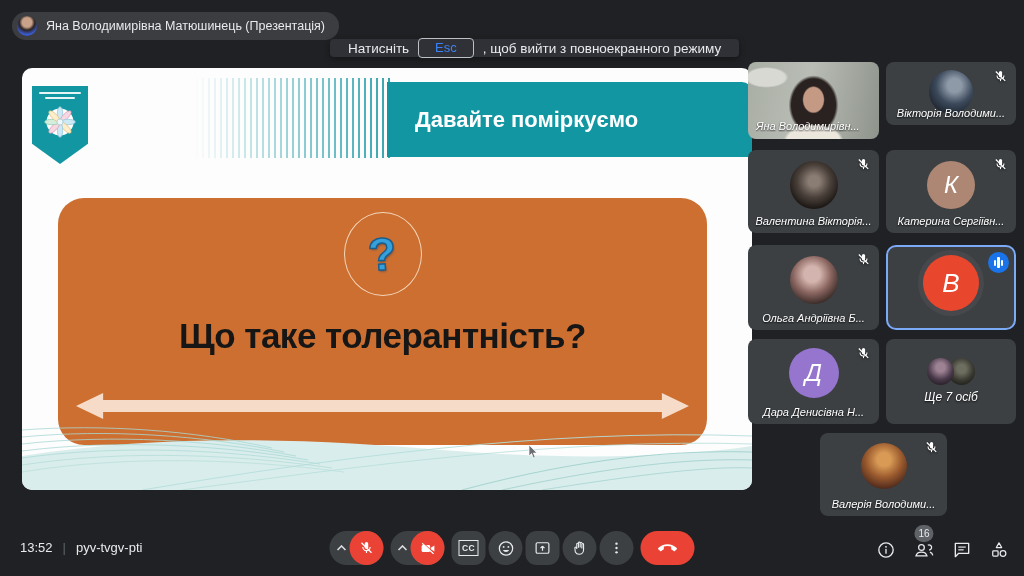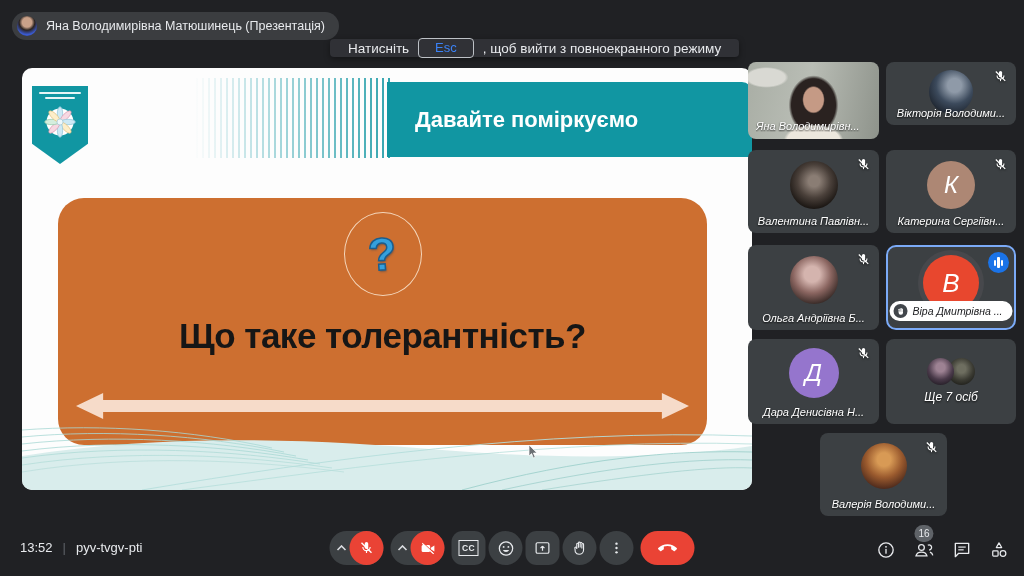--- a/index.html
+++ b/index.html
@@ -208,21 +208,21 @@
   </div>
 
   <div class="tile t3">
     <span class="photo-avatar"></span>
     <svg class="mute-chip" width="15" height="15" viewBox="0 0 24 24">
       <rect x="9.4" y="3" width="5.2" height="10.4" rx="2.6" fill="#fff"></rect>
       <path d="M6.5 10.5a5.5 5.5 0 0 0 11 0" stroke="#fff" stroke-width="1.7" fill="none"></path>
       <line x1="12" y1="16" x2="12" y2="19.4" stroke="#fff" stroke-width="1.7"></line>
       <line x1="4.5" y1="4" x2="19.5" y2="19" stroke="#fff" stroke-width="2"></line>
     </svg>
-    <span class="name">Валентина Павлівн...</span>
+    <span class="name">Валентина Вікторія...</span>
   </div>
 
   <div class="tile t4">
     <span class="letter-avatar">К</span>
     <svg class="mute-chip" width="15" height="15" viewBox="0 0 24 24">
       <rect x="9.4" y="3" width="5.2" height="10.4" rx="2.6" fill="#fff"></rect>
       <path d="M6.5 10.5a5.5 5.5 0 0 0 11 0" stroke="#fff" stroke-width="1.7" fill="none"></path>
       <line x1="12" y1="16" x2="12" y2="19.4" stroke="#fff" stroke-width="1.7"></line>
       <line x1="4.5" y1="4" x2="19.5" y2="19" stroke="#fff" stroke-width="2"></line>
     </svg>
@@ -240,34 +240,20 @@
     <span class="name">Ольга Андріївна Б...</span>
   </div>
 
   <div class="tile t6">
     <span class="letter-avatar">В</span>
     <span class="speaker-chip">
         <i></i>
         <i></i>
         <i></i>
       </span>
-    <span class="hand-pill">
-      <span class="hand-dot">
-        <svg width="9" height="9" viewBox="0 0 20 20">
-            <g fill="#fff">
-              <rect x="4.6" y="4" width="2" height="7" rx="1"></rect>
-              <rect x="7.2" y="2.6" width="2" height="8.4" rx="1"></rect>
-              <rect x="9.8" y="2.2" width="2" height="8.8" rx="1"></rect>
-              <rect x="12.4" y="3.4" width="2" height="7.6" rx="1"></rect>
-              <path d="M4.6 10h9.8v2.6a4.6 4.6 0 0 1-4.6 4.6h-.6a4.6 4.6 0 0 1-4.6-4.6z"></path>
-            </g>
-          </svg>
-      </span>
-      <span class="pname">Віра Дмитрівна ...</span>
-    </span>
   </div>
 
   <div class="tile t7">
     <span class="letter-avatar">Д</span>
     <svg class="mute-chip" width="15" height="15" viewBox="0 0 24 24">
       <rect x="9.4" y="3" width="5.2" height="10.4" rx="2.6" fill="#fff"></rect>
       <path d="M6.5 10.5a5.5 5.5 0 0 0 11 0" stroke="#fff" stroke-width="1.7" fill="none"></path>
       <line x1="12" y1="16" x2="12" y2="19.4" stroke="#fff" stroke-width="1.7"></line>
       <line x1="4.5" y1="4" x2="19.5" y2="19" stroke="#fff" stroke-width="2"></line>
     </svg>

